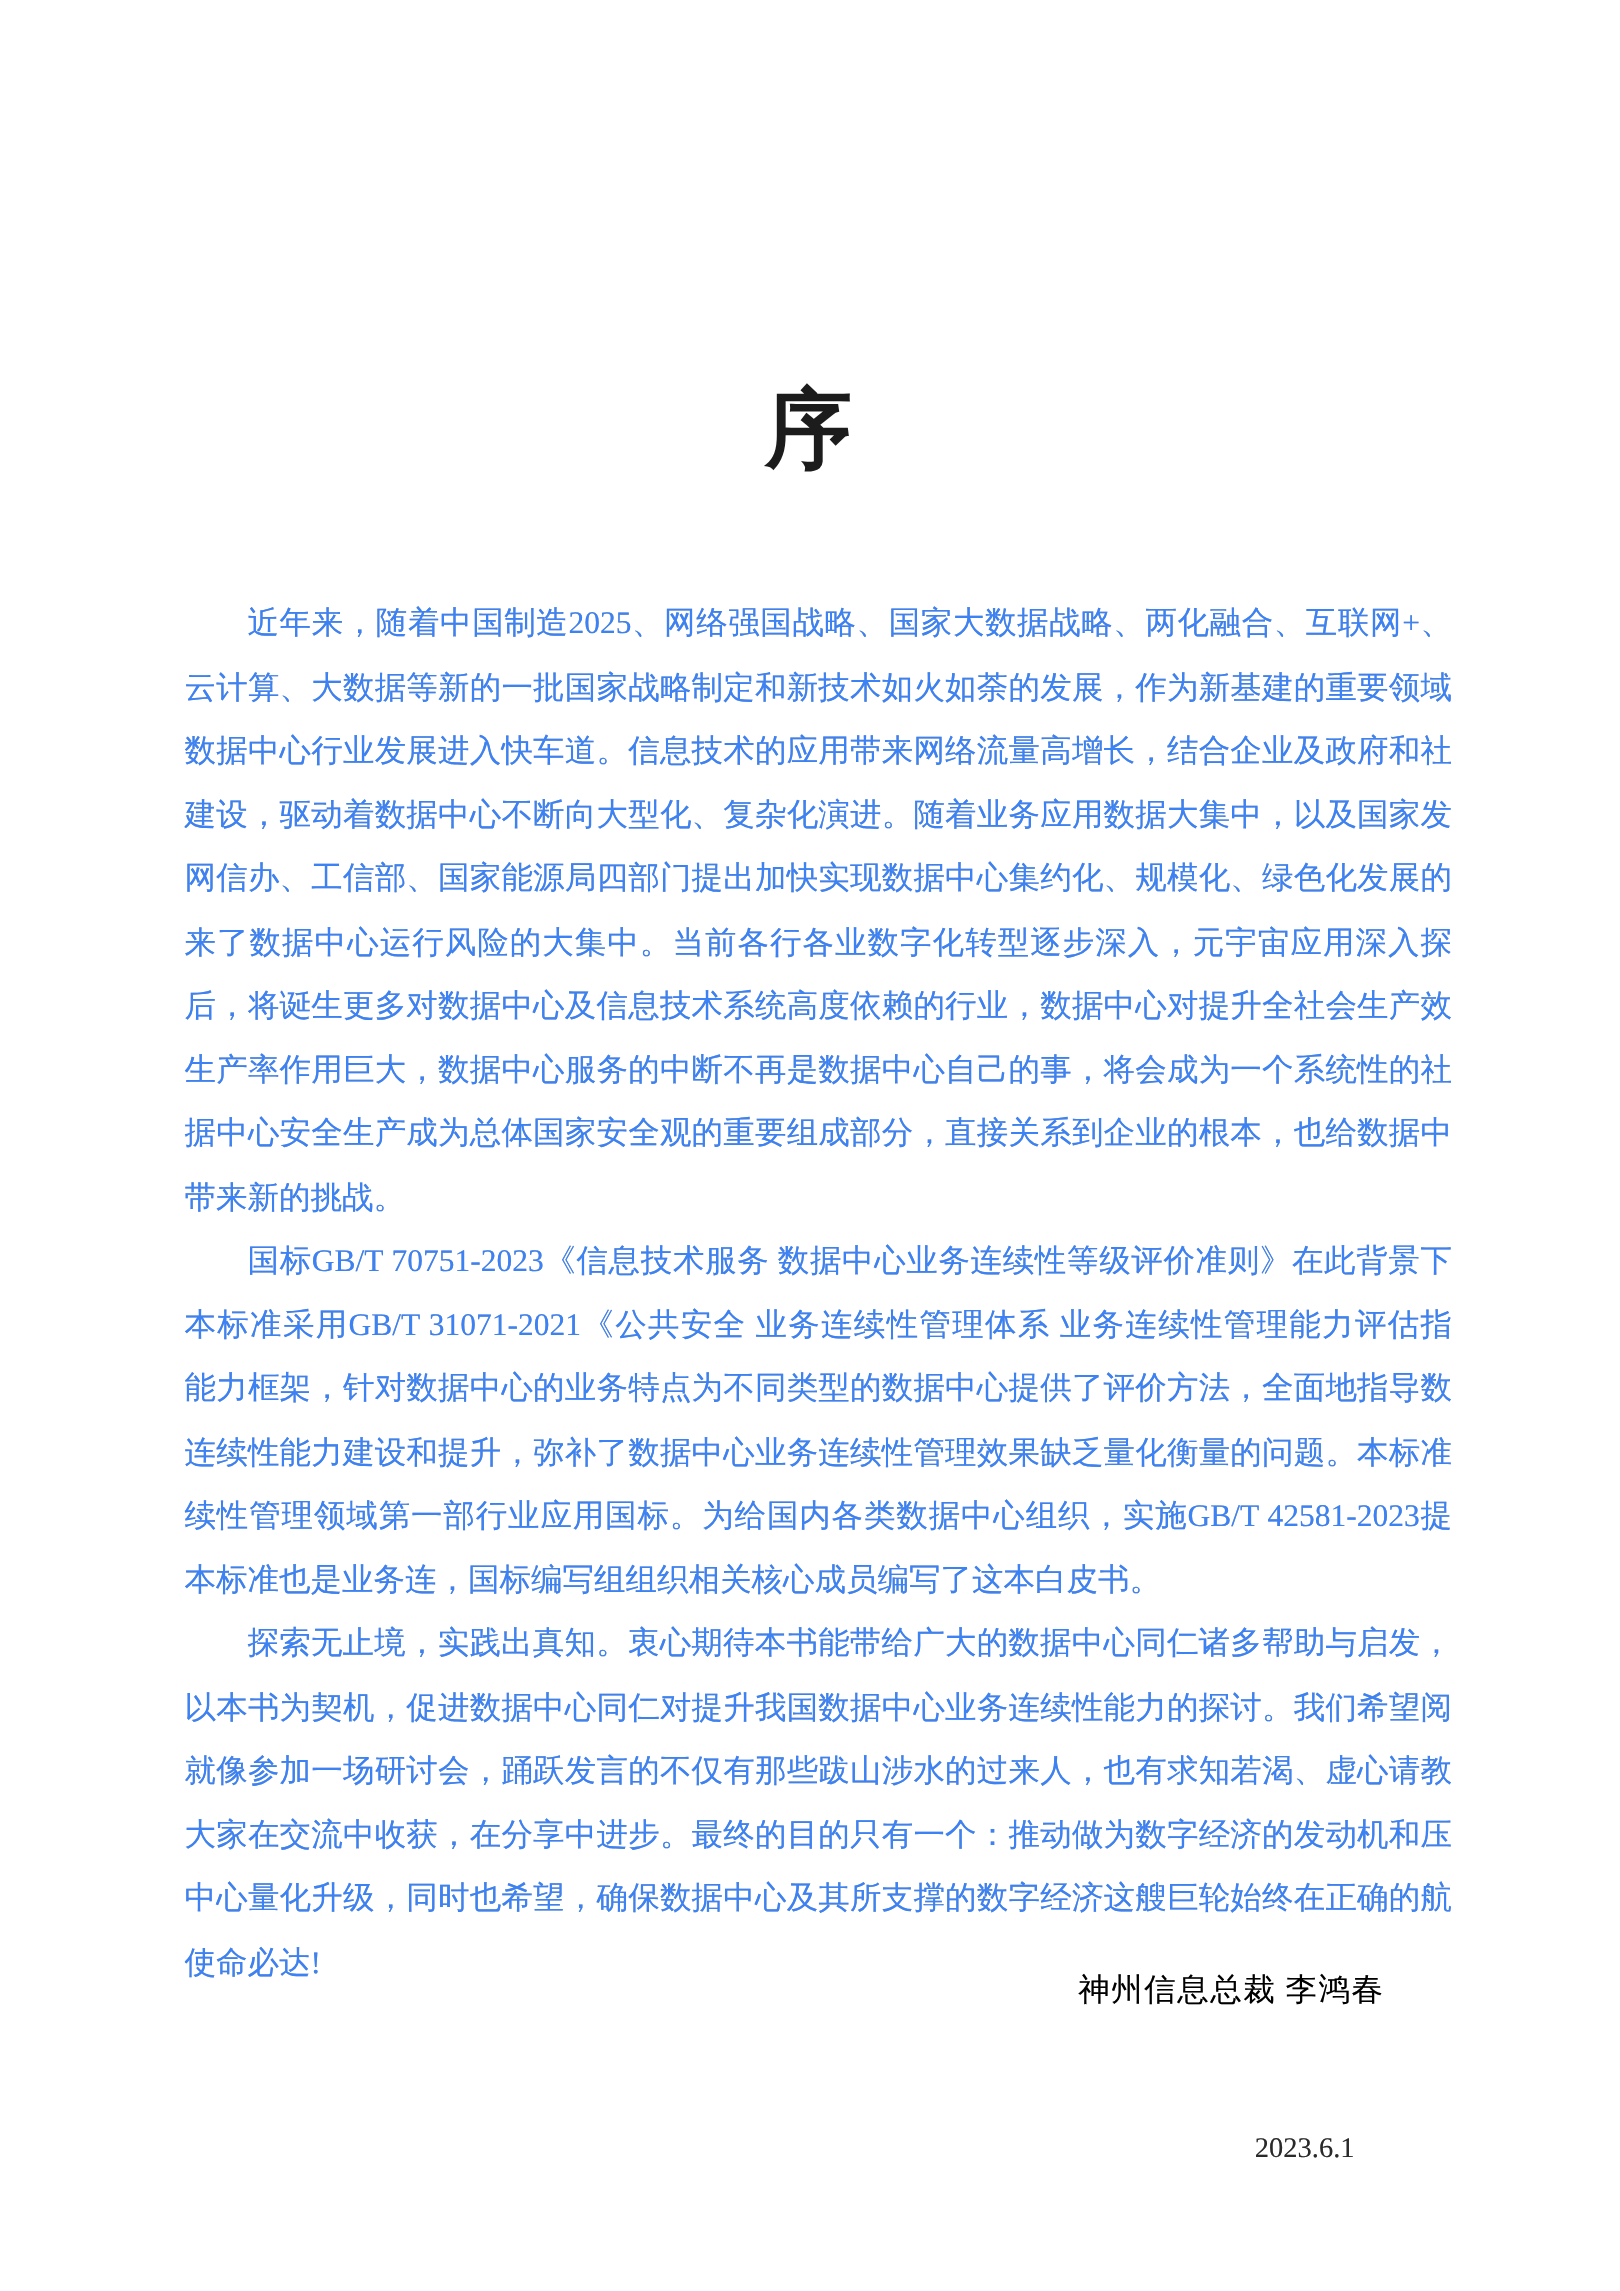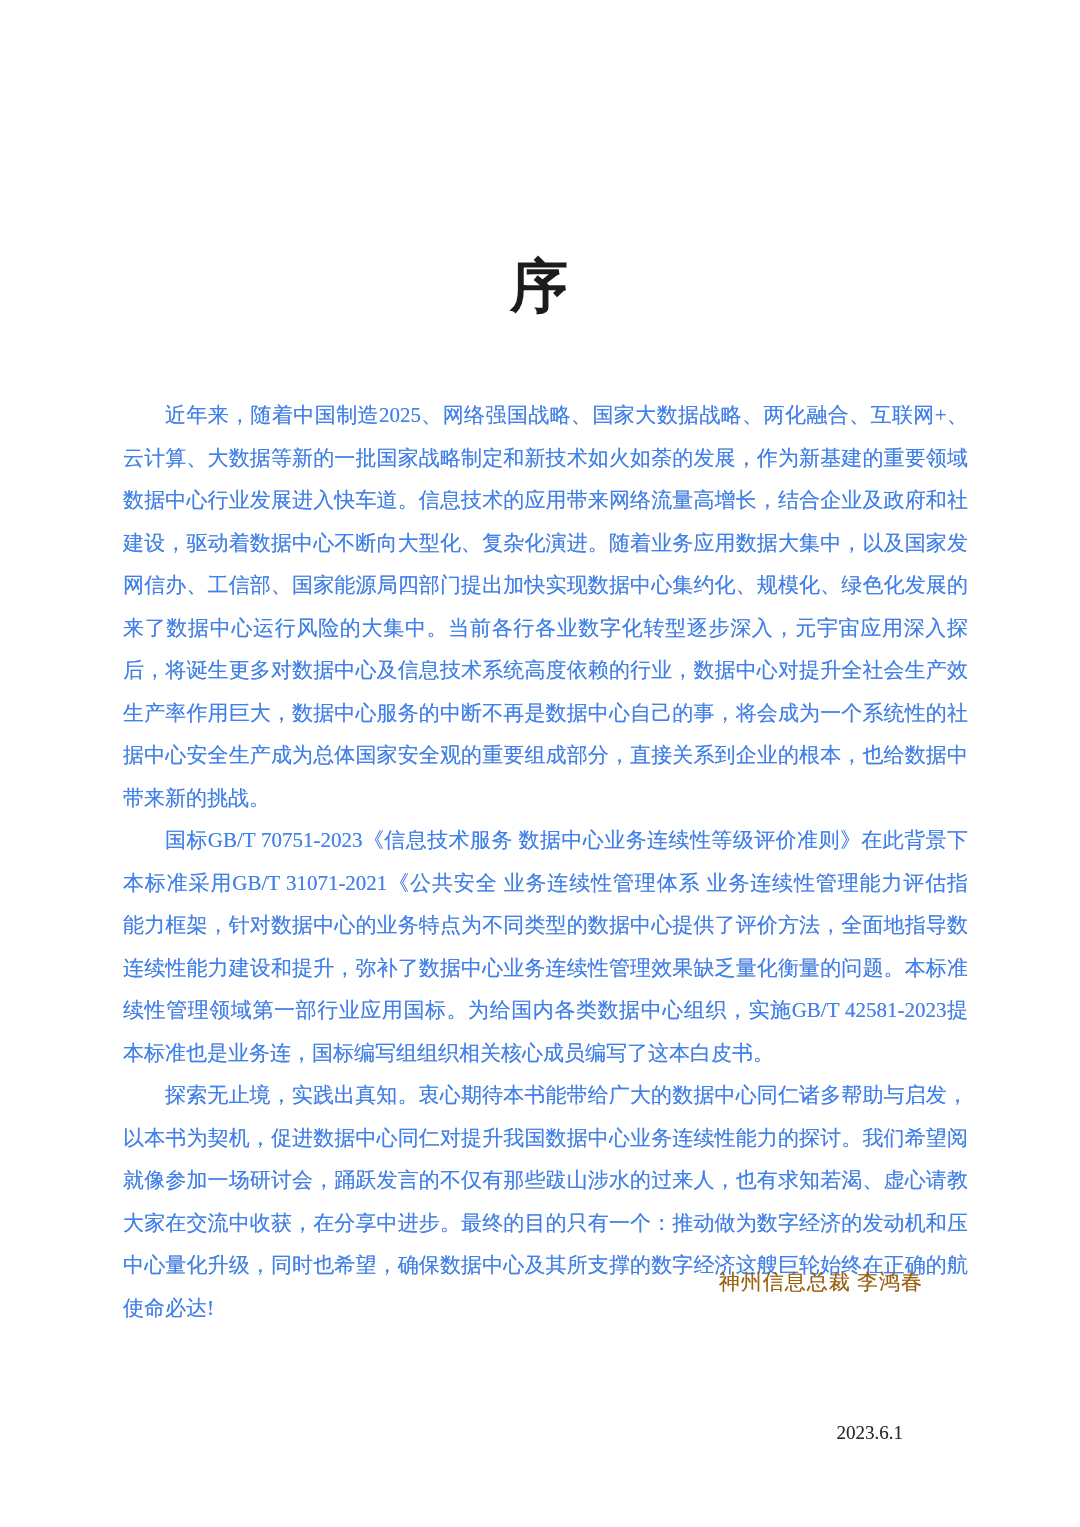--- a/index.html
+++ b/index.html
@@ -38,25 +38,25 @@
     text-align: justify;
     text-align-last: justify;
     text-justify: auto;
     color: #3b82f6;
     text-shadow: 0 0 0.4px rgba(0,0,0,0.35);
   }
   .line.first { text-indent: 2em; }
   .line.last  { text-align-last: left; text-align: left; }
   .signature {
     position: absolute;
-    top: 1268px;
+    top: 1312px;
     right: 157px;
     font-size: 21px;
     letter-spacing: 1px;
-    color: #a16207;
+    color: #000000;
     text-shadow: 0 0 0.4px rgba(0,0,0,0.35);
   }
   .doc-date {
     position: absolute;
     top: 1378px;
     right: 177px;
     font-size: 19px;
     color: #2a2a2a;
     text-shadow: 0 0 0.4px rgba(0,0,0,0.35);
     margin-top: 44px;

